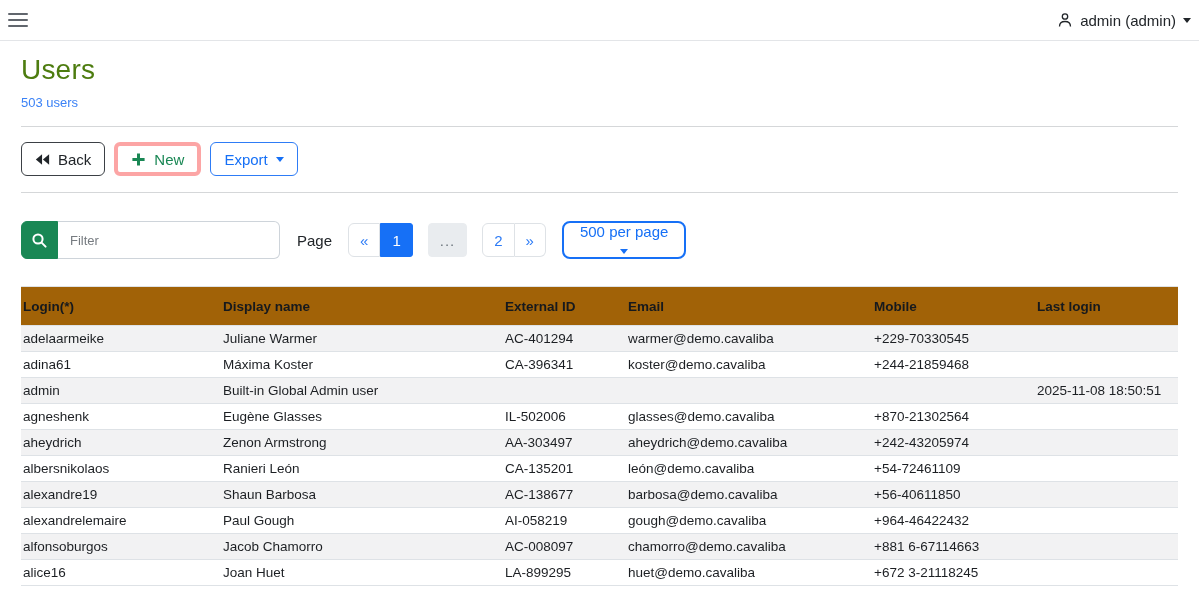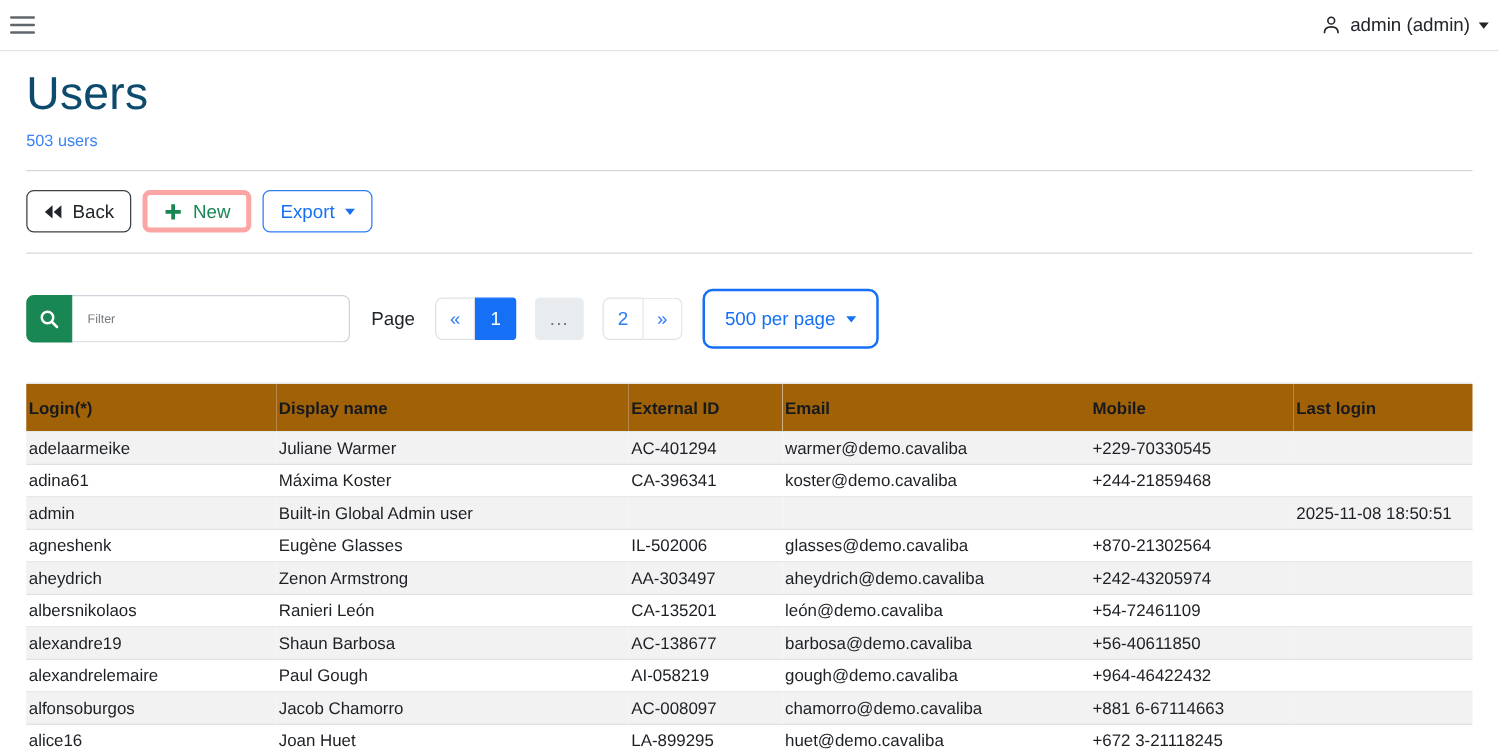--- a/index.html
+++ b/index.html
@@ -10,57 +10,57 @@
   .topbar { height:41px; display:flex; align-items:center; justify-content:space-between;
     padding:0 8px; border-bottom:1px solid #e3e5e8; background:#fff; }
   .hamburger { width:20px; display:flex; flex-direction:column; gap:4px; cursor:pointer; }
   .hamburger span { display:block; height:2px; background:#61666d; border-radius:1px; }
   .usermenu { display:flex; align-items:center; gap:7px; font-size:15px; cursor:pointer; }
   .caret-down { width:0; height:0; border-left:4.5px solid transparent;
     border-right:4.5px solid transparent; border-top:5px solid currentColor; display:inline-block; }
 
   
   .content { padding:0 21px; }
-  .page-title { font-size:37px; font-weight:400; color:#0c4a6e; margin-top:13px; letter-spacing:.2px; }
+  .page-title { font-size:28px; font-weight:400; color:#4d7c0f; margin-top:13px; letter-spacing:.2px; }
   .page-subtitle { font-size:13px; color:#3b82f6; margin-top:9px; }
   .divider { border:none; border-top:1px solid #d5d7d9; margin:16px 0 0 0; }
 
   
   .btn-row { display:flex; gap:9px; margin-top:15px; }
   .btn { display:inline-flex; align-items:center; gap:8px; height:34px; padding:0 13px;
     background:#fff; border-radius:6px; font-size:15px; cursor:pointer;
     font-family:inherit; }
   .btn-back { border:1px solid #3b4045; color:#212529; }
   .btn-new  { border:4px solid #fca5a5; color:#198754; }
   .btn-export { border:1px solid #2e7cf6; color:#1670f6; }
 
   
   .filter-row { display:flex; align-items:center; margin-top:28px; }
   .search-group { display:flex; }
   .search-btn { width:37px; height:38px; background:#198754; border:1px solid #198754;
     border-radius:6px 0 0 6px; display:flex; align-items:center; justify-content:center; cursor:pointer; }
   .filter-input { width:222px; height:38px; border:1px solid #ced4da; border-left:none;
-    border-radius:0 6px 6px 0; padding:0 12px; font-size:10px; font-family:inherit; color:#000000; outline:none; }
+    border-radius:0 6px 6px 0; padding:0 12px; font-size:13px; font-family:inherit; color:#000000; outline:none; }
   .filter-input::placeholder { color:#767b80; }
   .page-label { margin-left:17px; font-size:15px; }
 
   .pagination { display:flex; align-items:center; gap:15px; margin-left:16px; }
   .pg-group { display:flex; }
   .pg-item { min-width:30px; height:34px; padding:0 11px; display:flex; align-items:center;
     justify-content:center; border:1px solid #dee2e6; background:#fff; color:#2e7cf6;
     font-size:15px; cursor:pointer; }
   .pg-first { border-radius:6px 0 0 6px; }
   .pg-last  { border-radius:0 6px 6px 0; border-left:none; }
   .pg-active { background:#1670f6; border-color:#1670f6; color:#fff; border-radius:0 3px 3px 0; }
   .pg-ellipsis { background:#e9ecef; border:1px solid #e9ecef; color:#6c757d; border-radius:4px;
     cursor:default; letter-spacing:1px; }
 
-  .per-page-btn { margin-left:16px; display:flex; align-items:center; gap:9px; height:48px;
+  .per-page-btn { margin-left:16px; display:flex; align-items:center; gap:9px; height:38px;
     padding:0 16px; border:2px solid #1670f6; border-radius:8px; background:#fff;
-    color:#1670f6; font-size:15px; cursor:pointer; font-family:inherit; }
+    color:#1670f6; font-size:15px; cursor:pointer; font-family:inherit;flex-direction:column; }
 
   
   table.users { width:1157px; margin:27px 21px 0; border-collapse:collapse; table-layout:fixed; }
   table.users th { text-align:left; font-weight:700; font-size:13.5px; color:#16191d;
     padding:12px 8px 11px 2px; border-top:1px solid #dee2e6; border-bottom:1px solid #dee2e6;
     background:#a16207; white-space:nowrap; overflow:hidden; }
   table.users td { font-size:13.5px; padding:5px 8px 5px 2px; border-bottom:1px solid #dee2e6;
     white-space:nowrap; overflow:hidden; color:#1c1f23; }
   table.users tbody tr:nth-child(odd) { background:#f2f2f3; }
 

